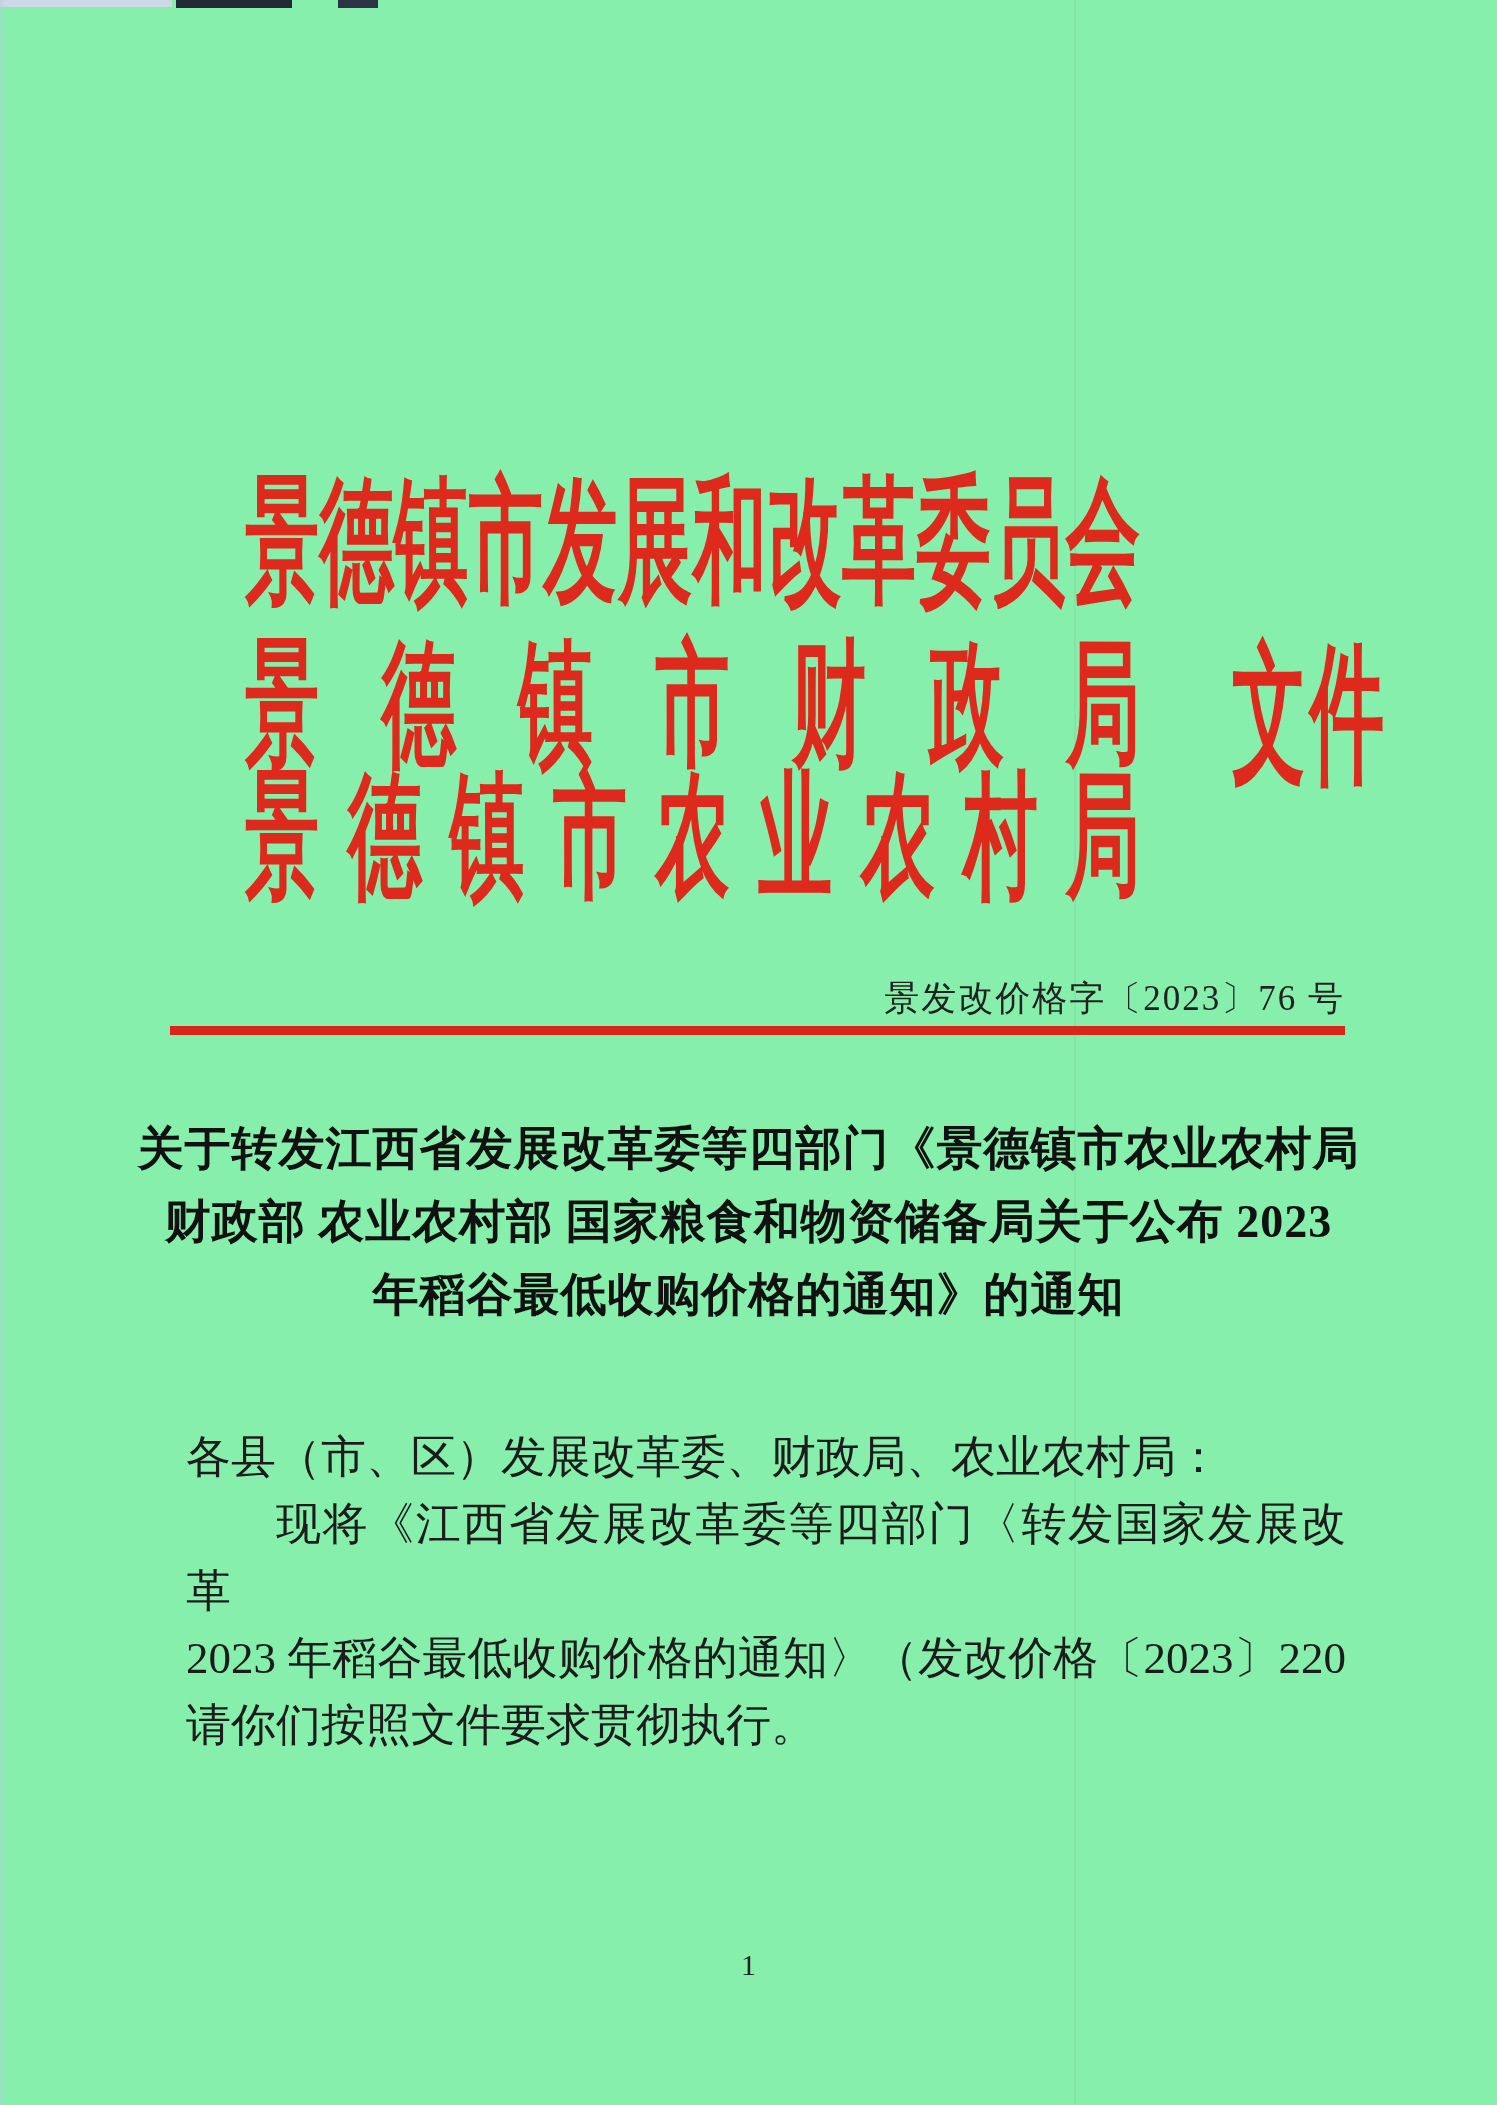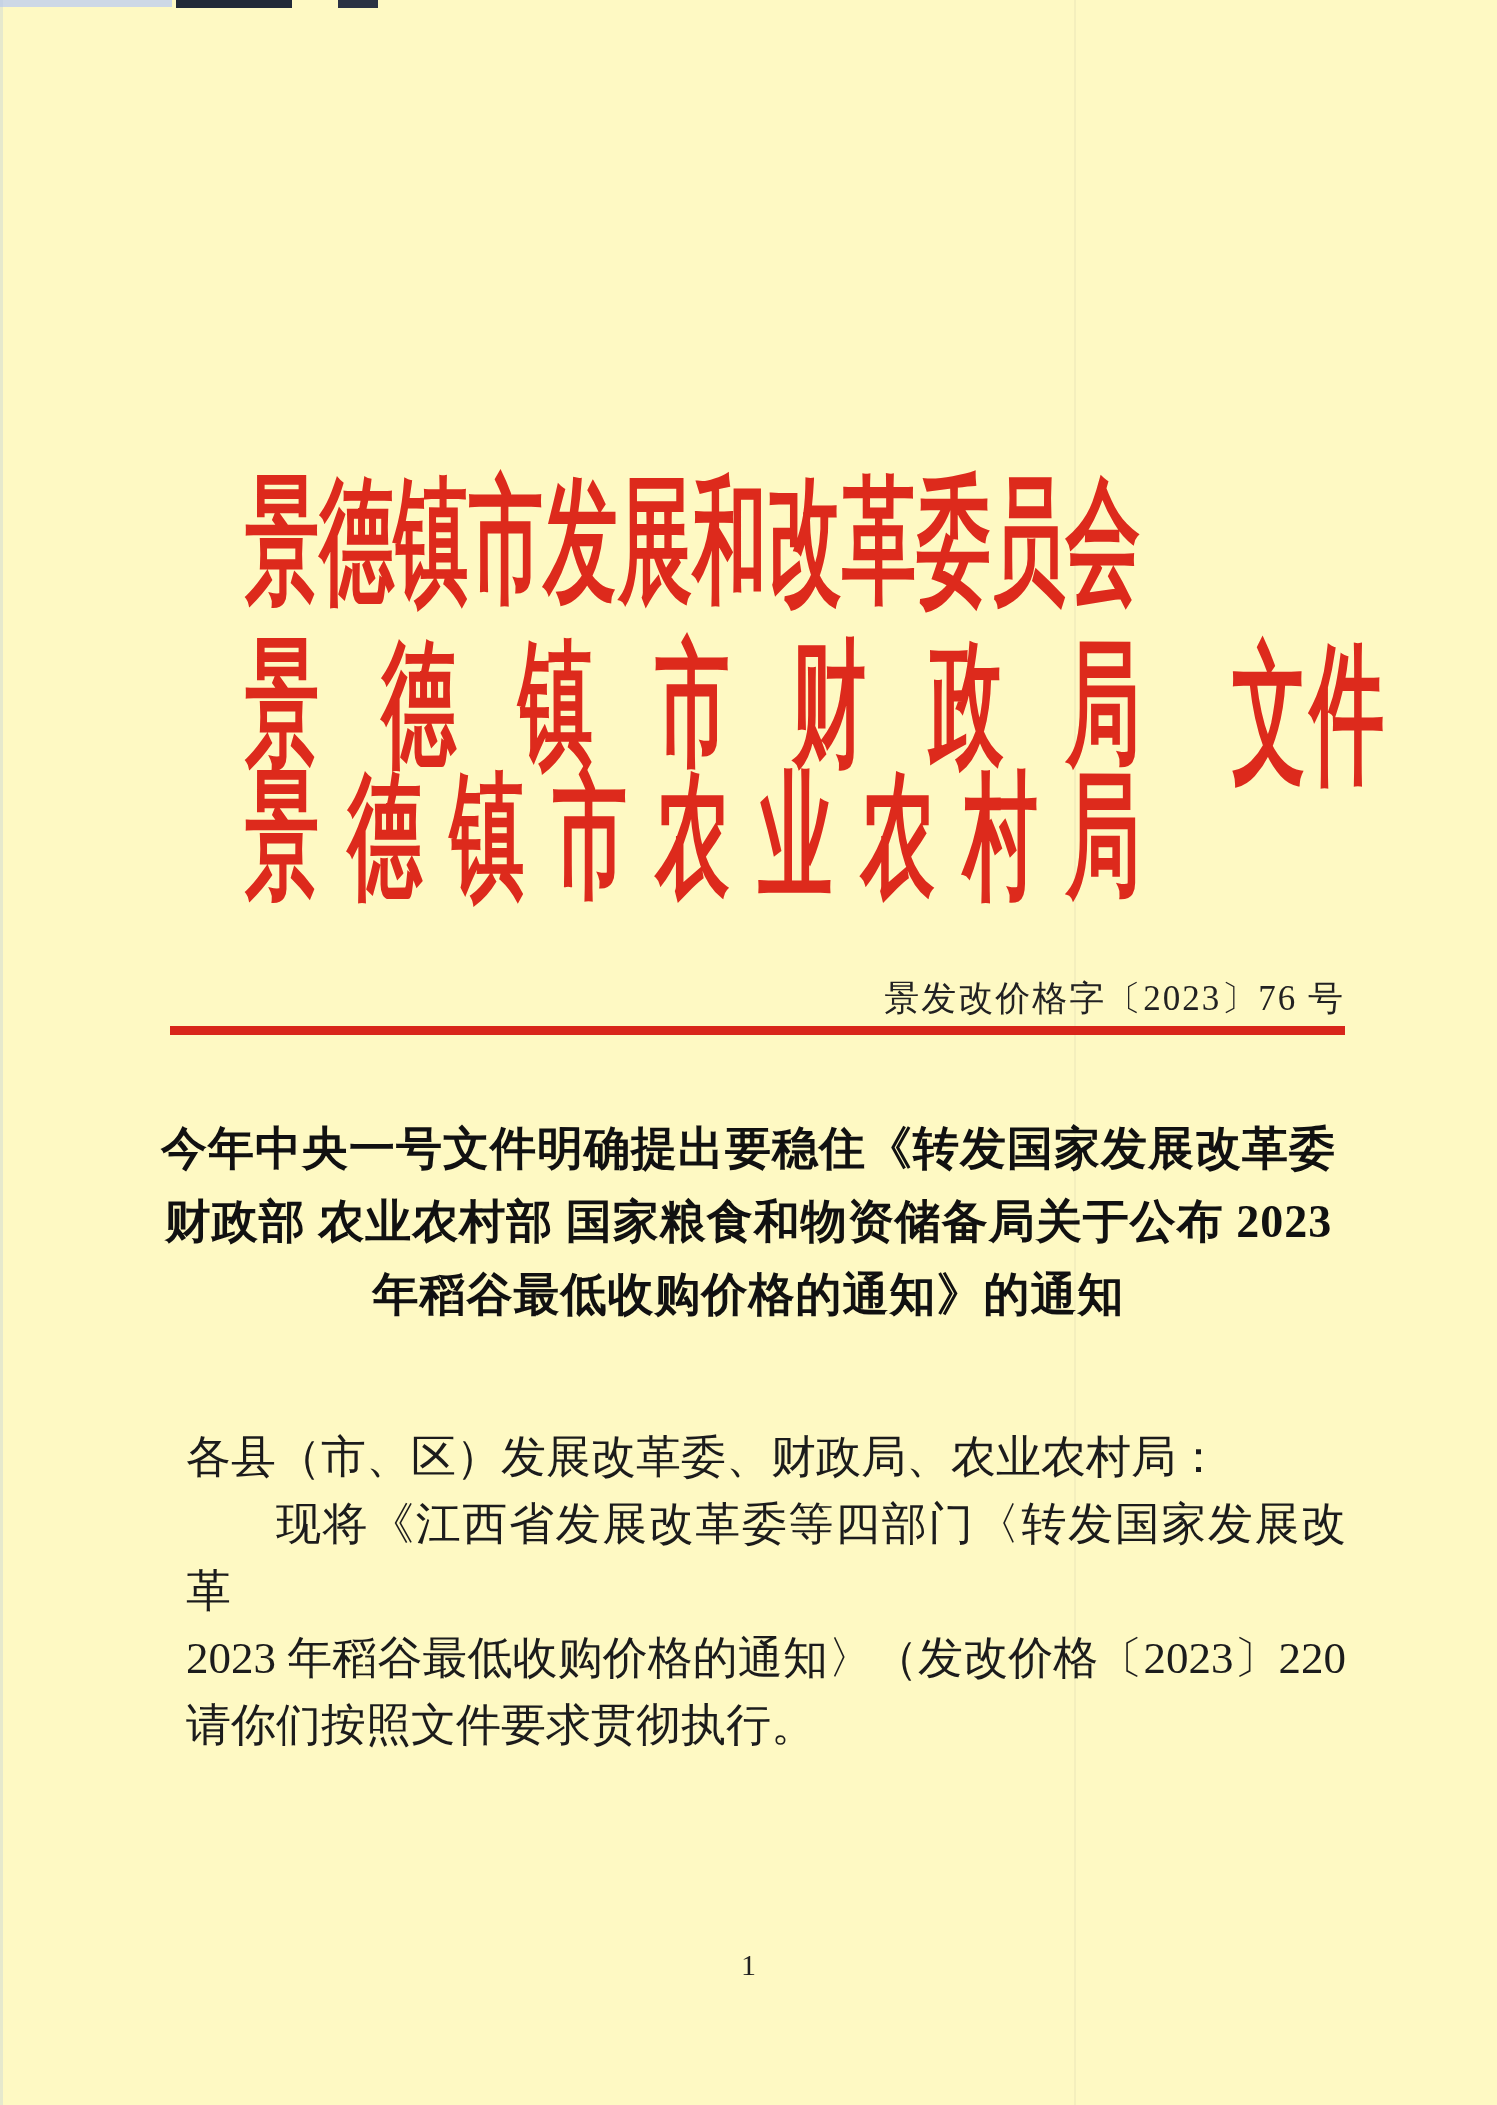--- a/index.html
+++ b/index.html
@@ -11,21 +11,21 @@
     width: 1497px;
     height: 2105px;
     position: relative;
     overflow: hidden;
     font-family: "Liberation Serif", "DejaVu Serif", serif;
     color: #1c1c1c;
   }
   .page {
     position: absolute;
     inset: 0;
-    background: #fef9c3;
+    background: #86efac;
   }
 
   
   .scan-strip { position: absolute; top: 0; }
   .scan-strip.s1 { left: 0;   width: 172px; height: 7px; background: #cdd8e6; }
   .scan-strip.s2 { left: 176px; width: 116px; height: 8px; background: #222a38; }
   .scan-strip.s3 { left: 338px; width: 40px;  height: 8px; background: #2b3344; }
   .left-edge {
     position: absolute; left: 0; top: 0; width: 3px; height: 100%;
     background: rgba(185, 202, 224, 0.35);
@@ -161,21 +161,21 @@
     <span class="stretch">景德镇市农业农村局</span>
   </div>
 
   <div class="doc-type">文件</div>
 
   <div class="doc-number">景发改价格字〔2023〕76 号</div>
 
   <div class="red-rule"></div>
 
   <div class="title-block">
-    <div>今年中央一号文件明确提出要稳住《转发国家发展改革委</div>
+    <div>关于转发江西省发展改革委等四部门《景德镇市农业农村局</div>
     <div>财政部 农业农村部 国家粮食和物资储备局关于公布 2023</div>
     <div>年稻谷最低收购价格的通知》的通知</div>
   </div>
 
   <div class="body-block">
     <div class="body-line">各县（市、区）发展改革委、财政局、农业农村局：</div>
     <div class="body-line justify indent">现将《江西省发展改革委等四部门〈转发国家发展改革</div>
     <div class="body-line justify">2023 年稻谷最低收购价格的通知〉（发改价格〔2023〕220</div>
     <div class="body-line">请你们按照文件要求贯彻执行。</div>
   </div>

